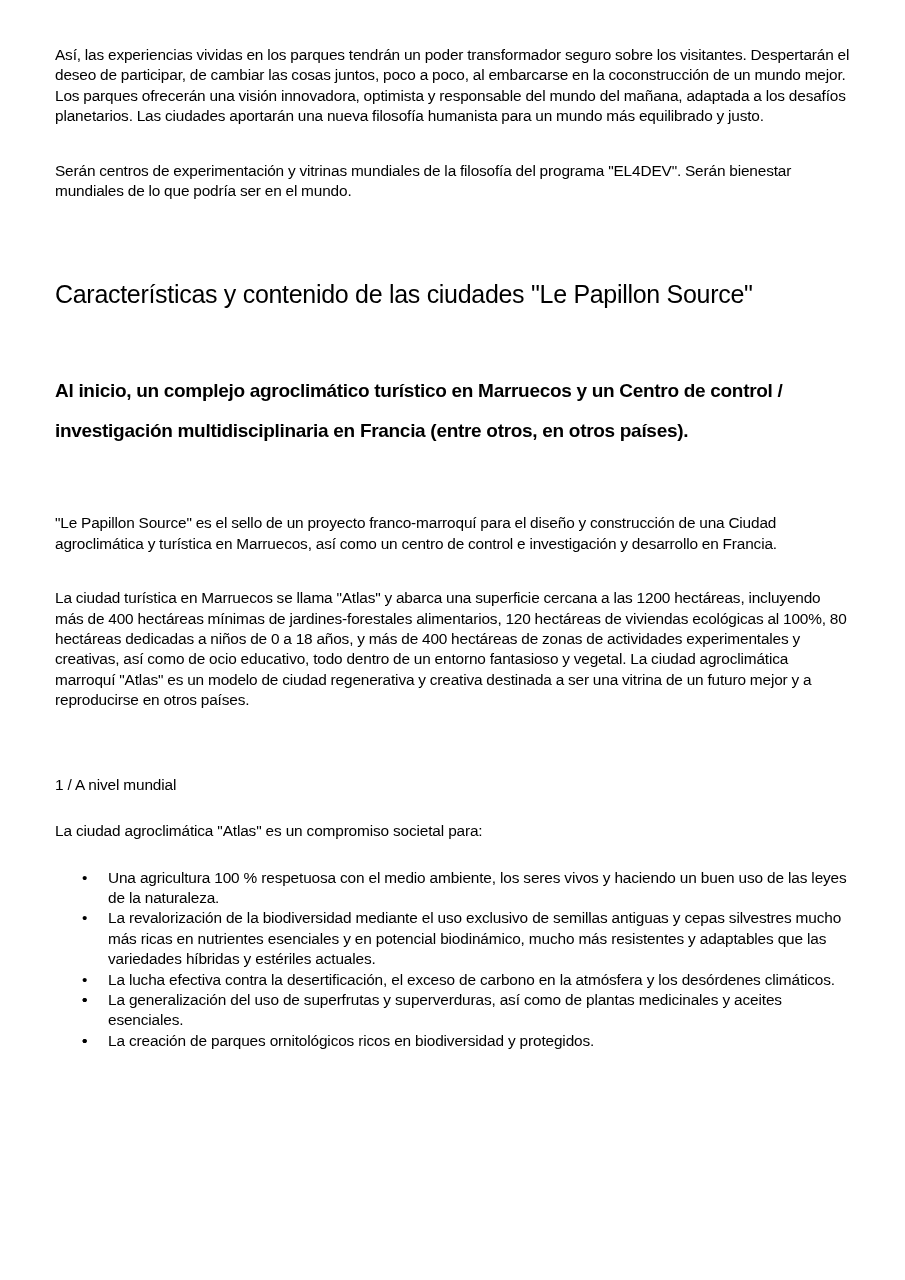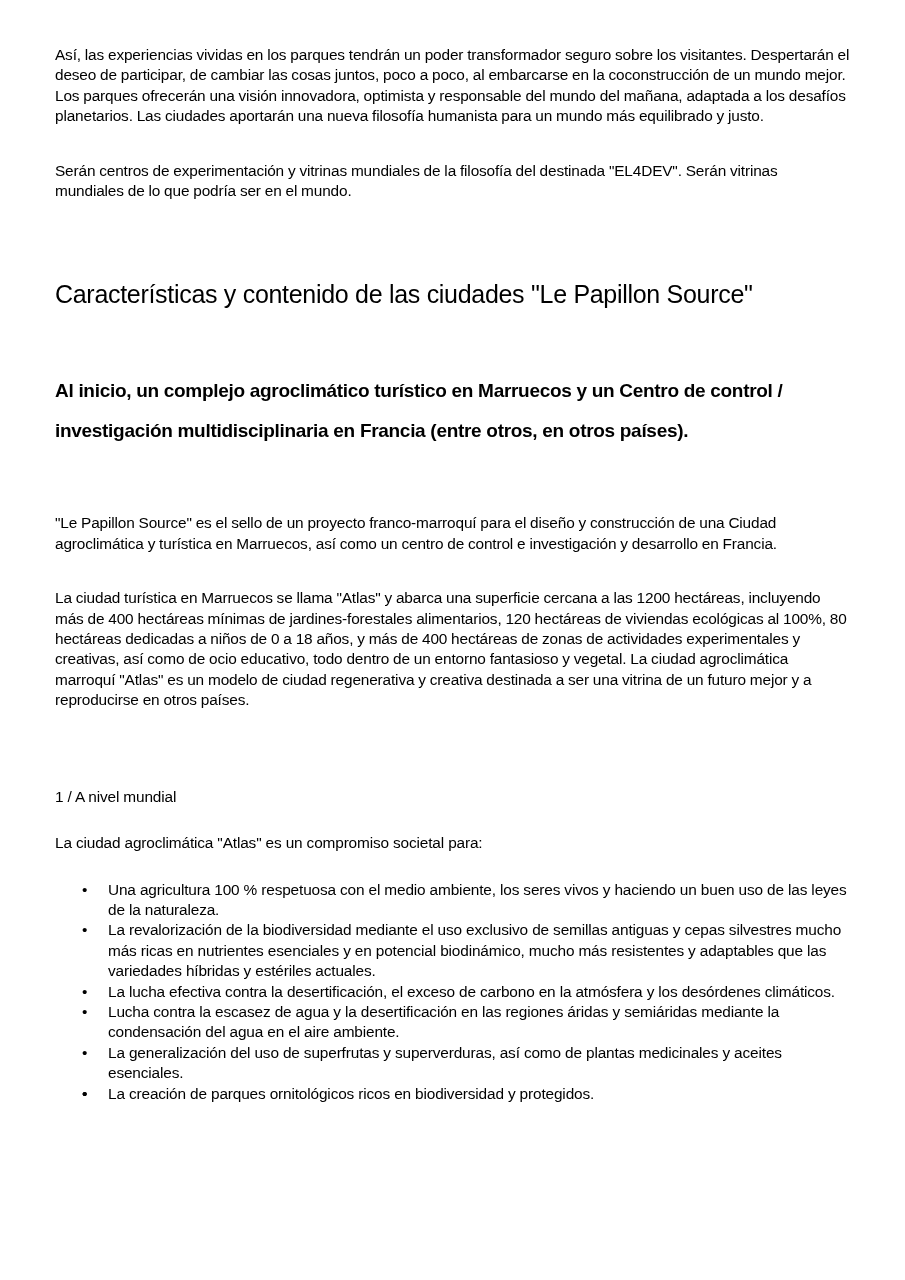--- a/index.html
+++ b/index.html
@@ -48,21 +48,21 @@
   h3.heading-sub {
     margin: 0;
     font-size: 19px;
     line-height: 40px;
     font-weight: bold;
     font-stretch: condensed;
     letter-spacing: -0.3px;
     max-width: 790px;
   }
   p.label-line {
-    margin: 12px 0 26px 0;
+    margin: 0 0 26px 0;
     font-size: 15.4px;
     line-height: 20.4px;
     font-stretch: condensed;
     letter-spacing: -0.15px;
   }
   ul.bullet-list {
     margin: 0;
     padding: 0;
     list-style: none;
   }
@@ -87,21 +87,21 @@
 </head>
 <body>
 
 <div class="page">
   <div class="content">
 
     <p class="body-text">Así, las experiencias vividas en los parques tendrán un poder transformador seguro sobre los visitantes. Despertarán el deseo de participar, de cambiar las cosas juntos, poco a poco, al embarcarse en la coconstrucción de un mundo mejor. Los parques ofrecerán una visión innovadora, optimista y responsable del mundo del mañana, adaptada a los desafíos planetarios. Las ciudades aportarán una nueva filosofía humanista para un mundo más equilibrado y justo.</p>
 
     <div class="spacer-xs"></div>
 
-    <p class="body-text">Serán centros de experimentación y vitrinas mundiales de la filosofía del destinada "EL4DEV". Serán vitrinas mundiales de lo que podría ser en el mundo.</p>
+    <p class="body-text">Serán centros de experimentación y vitrinas mundiales de la filosofía del programa "EL4DEV". Serán bienestar mundiales de lo que podría ser en el mundo.</p>
 
     <div class="spacer-lg"></div>
 
     <h2 class="heading-main">Características y contenido de las ciudades "Le Papillon Source"</h2>
 
     <div class="spacer-lg"></div>
 
     <h3 class="heading-sub">Al inicio, un complejo agroclimático turístico en Marruecos y un Centro de control / investigación multidisciplinaria en Francia (entre otros, en otros países).</h3>
 
     <div class="spacer-lg"></div>
@@ -126,21 +126,20 @@
       <li>
         <span class="bullet-marker">•</span>
         <span>La revalorización de la biodiversidad mediante el uso exclusivo de semillas antiguas y cepas silvestres mucho más ricas en nutrientes esenciales y en potencial biodinámico, mucho más resistentes y adaptables que las variedades híbridas y estériles actuales.</span>
       </li>
       <li>
         <span class="bullet-marker">•</span>
         <span>La lucha efectiva contra la desertificación, el exceso de carbono en la atmósfera y los desórdenes climáticos.</span>
       </li>
       <li>
         <span class="bullet-marker">•</span>
-        <span>Lucha contra la escasez de agua y la desertificación en las regiones áridas y semiáridas mediante la condensación del agua en el aire ambiente.</span>
       </li>
       <li>
         <span class="bullet-marker">•</span>
         <span>La generalización del uso de superfrutas y superverduras, así como de plantas medicinales y aceites esenciales.</span>
       </li>
       <li>
         <span class="bullet-marker">•</span>
       </li>
       <li>
         <span class="bullet-marker">•</span>

